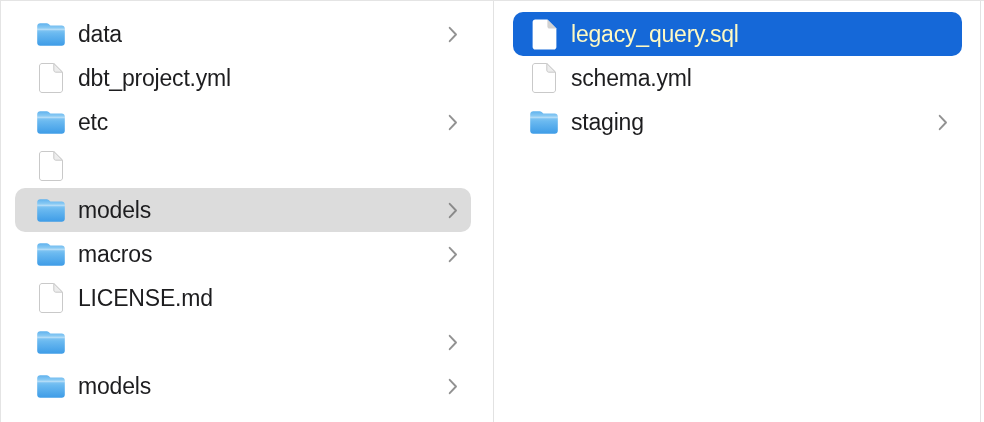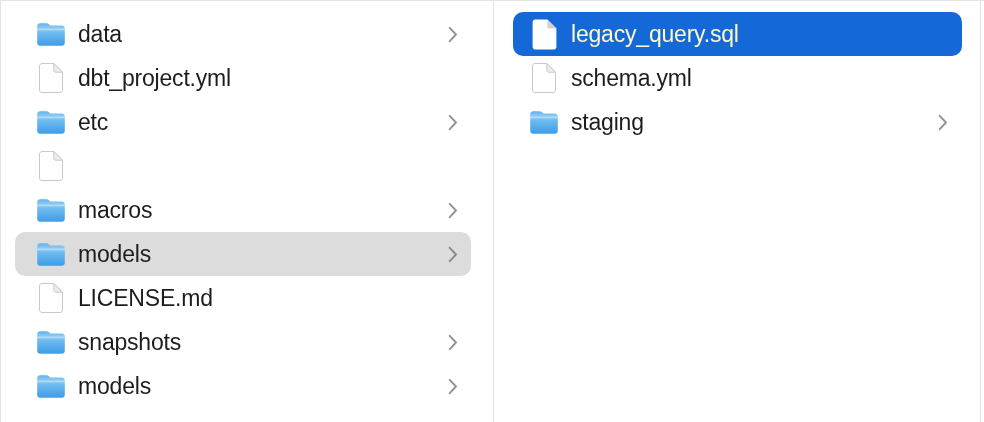--- a/index.html
+++ b/index.html
@@ -111,85 +111,84 @@
 
     <div class="row">
       <span class="icon">
         <svg width="24" height="30" viewBox="0 0 24 30">
             <path class="file-page" d="M3 .5 H14.8 L23.5 9.2 V27 c0 1.4-1.1 2.5-2.5 2.5 H3 C1.6 29.5.5 28.4.5 27 V3 C.5 1.6 1.6.5 3 .5 Z"></path>
             <path class="file-fold" d="M14.8 .5 L23.5 9.2 H16.8 c-1.1 0-2-.9-2-2 Z"></path>
           </svg>
       </span>
     </div>
 
+    <div class="row sel-gray">
+      <span class="icon">
+        <svg width="30" height="26" viewBox="0 0 30 26">
+            <path d="M1.2 5.2 C1.2 3.5 2.5 2.2 4.2 2.2 h6.4 c.8 0 1.5.3 2.1.8 l1.7 1.5 h11.4 c1.7 0 3 1.3 3 3 V21.8 c0 1.7-1.3 3-3 3 H4.2 c-1.7 0-3-1.3-3-3 Z" fill="url(#fg)"></path>
+            <rect x="1.2" y="7.6" width="27.6" height="1.7" fill="#ffffff" opacity="0.38"></rect>
+          </svg>
+      </span>
+      <span class="label">models</span>
+      <span class="chev">
+        <svg width="10" height="17" viewBox="0 0 10 17">
+            <path d="M1.7 1.8 L8 8.5 L1.7 15.2" fill="none" stroke="#8a8a8a" stroke-width="1.9" stroke-linecap="round" stroke-linejoin="round"></path>
+          </svg>
+      </span>
+    </div>
+
     <div class="row">
       <span class="icon">
         <svg width="30" height="26" viewBox="0 0 30 26">
             <path d="M1.2 5.2 C1.2 3.5 2.5 2.2 4.2 2.2 h6.4 c.8 0 1.5.3 2.1.8 l1.7 1.5 h11.4 c1.7 0 3 1.3 3 3 V21.8 c0 1.7-1.3 3-3 3 H4.2 c-1.7 0-3-1.3-3-3 Z" fill="url(#fg)"></path>
             <rect x="1.2" y="7.6" width="27.6" height="1.7" fill="#ffffff" opacity="0.38"></rect>
           </svg>
       </span>
       <span class="label">macros</span>
       <span class="chev">
         <svg width="10" height="17" viewBox="0 0 10 17">
             <path d="M1.7 1.8 L8 8.5 L1.7 15.2" fill="none" stroke="#929292" stroke-width="1.9" stroke-linecap="round" stroke-linejoin="round"></path>
           </svg>
       </span>
     </div>
 
-    <div class="row sel-gray">
+    <div class="row">
+      <span class="icon">
+        <svg width="24" height="30" viewBox="0 0 24 30">
+            <path class="file-page" d="M3 .5 H14.8 L23.5 9.2 V27 c0 1.4-1.1 2.5-2.5 2.5 H3 C1.6 29.5.5 28.4.5 27 V3 C.5 1.6 1.6.5 3 .5 Z"></path>
+            <path class="file-fold" d="M14.8 .5 L23.5 9.2 H16.8 c-1.1 0-2-.9-2-2 Z"></path>
+          </svg>
+      </span>
+      <span class="label">LICENSE.md</span>
+    </div>
+
+    <div class="row">
+      <span class="icon">
+        <svg width="30" height="26" viewBox="0 0 30 26">
+            <path d="M1.2 5.2 C1.2 3.5 2.5 2.2 4.2 2.2 h6.4 c.8 0 1.5.3 2.1.8 l1.7 1.5 h11.4 c1.7 0 3 1.3 3 3 V21.8 c0 1.7-1.3 3-3 3 H4.2 c-1.7 0-3-1.3-3-3 Z" fill="url(#fg)"></path>
+            <rect x="1.2" y="7.6" width="27.6" height="1.7" fill="#ffffff" opacity="0.38"></rect>
+          </svg>
+      </span>
+      <span class="chev">
+        <svg width="10" height="17" viewBox="0 0 10 17">
+            <path d="M1.7 1.8 L8 8.5 L1.7 15.2" fill="none" stroke="#929292" stroke-width="1.9" stroke-linecap="round" stroke-linejoin="round"></path>
+          </svg>
+      </span>
+    </div>
+
+    <div class="row">
       <span class="icon">
         <svg width="30" height="26" viewBox="0 0 30 26">
             <path d="M1.2 5.2 C1.2 3.5 2.5 2.2 4.2 2.2 h6.4 c.8 0 1.5.3 2.1.8 l1.7 1.5 h11.4 c1.7 0 3 1.3 3 3 V21.8 c0 1.7-1.3 3-3 3 H4.2 c-1.7 0-3-1.3-3-3 Z" fill="url(#fg)"></path>
             <rect x="1.2" y="7.6" width="27.6" height="1.7" fill="#ffffff" opacity="0.38"></rect>
           </svg>
       </span>
       <span class="label">models</span>
       <span class="chev">
         <svg width="10" height="17" viewBox="0 0 10 17">
-            <path d="M1.7 1.8 L8 8.5 L1.7 15.2" fill="none" stroke="#8a8a8a" stroke-width="1.9" stroke-linecap="round" stroke-linejoin="round"></path>
-          </svg>
-      </span>
-    </div>
-
-    <div class="row">
-      <span class="icon">
-        <svg width="24" height="30" viewBox="0 0 24 30">
-            <path class="file-page" d="M3 .5 H14.8 L23.5 9.2 V27 c0 1.4-1.1 2.5-2.5 2.5 H3 C1.6 29.5.5 28.4.5 27 V3 C.5 1.6 1.6.5 3 .5 Z"></path>
-            <path class="file-fold" d="M14.8 .5 L23.5 9.2 H16.8 c-1.1 0-2-.9-2-2 Z"></path>
-          </svg>
-      </span>
-      <span class="label">LICENSE.md</span>
-    </div>
-
-    <div class="row">
-      <span class="icon">
-        <svg width="30" height="26" viewBox="0 0 30 26">
-            <path d="M1.2 5.2 C1.2 3.5 2.5 2.2 4.2 2.2 h6.4 c.8 0 1.5.3 2.1.8 l1.7 1.5 h11.4 c1.7 0 3 1.3 3 3 V21.8 c0 1.7-1.3 3-3 3 H4.2 c-1.7 0-3-1.3-3-3 Z" fill="url(#fg)"></path>
-            <rect x="1.2" y="7.6" width="27.6" height="1.7" fill="#ffffff" opacity="0.38"></rect>
-          </svg>
-      </span>
-      <span class="label">snapshots</span>
-      <span class="chev">
-        <svg width="10" height="17" viewBox="0 0 10 17">
-            <path d="M1.7 1.8 L8 8.5 L1.7 15.2" fill="none" stroke="#929292" stroke-width="1.9" stroke-linecap="round" stroke-linejoin="round"></path>
-          </svg>
-      </span>
-    </div>
-
-    <div class="row">
-      <span class="icon">
-        <svg width="30" height="26" viewBox="0 0 30 26">
-            <path d="M1.2 5.2 C1.2 3.5 2.5 2.2 4.2 2.2 h6.4 c.8 0 1.5.3 2.1.8 l1.7 1.5 h11.4 c1.7 0 3 1.3 3 3 V21.8 c0 1.7-1.3 3-3 3 H4.2 c-1.7 0-3-1.3-3-3 Z" fill="url(#fg)"></path>
-            <rect x="1.2" y="7.6" width="27.6" height="1.7" fill="#ffffff" opacity="0.38"></rect>
-          </svg>
-      </span>
-      <span class="label">models</span>
-      <span class="chev">
-        <svg width="10" height="17" viewBox="0 0 10 17">
             <path d="M1.7 1.8 L8 8.5 L1.7 15.2" fill="none" stroke="#929292" stroke-width="1.9" stroke-linecap="round" stroke-linejoin="round"></path>
           </svg>
       </span>
     </div>
 
   </div>
 
   <div class="divider d1"></div>
 
   <div class="col col2">

